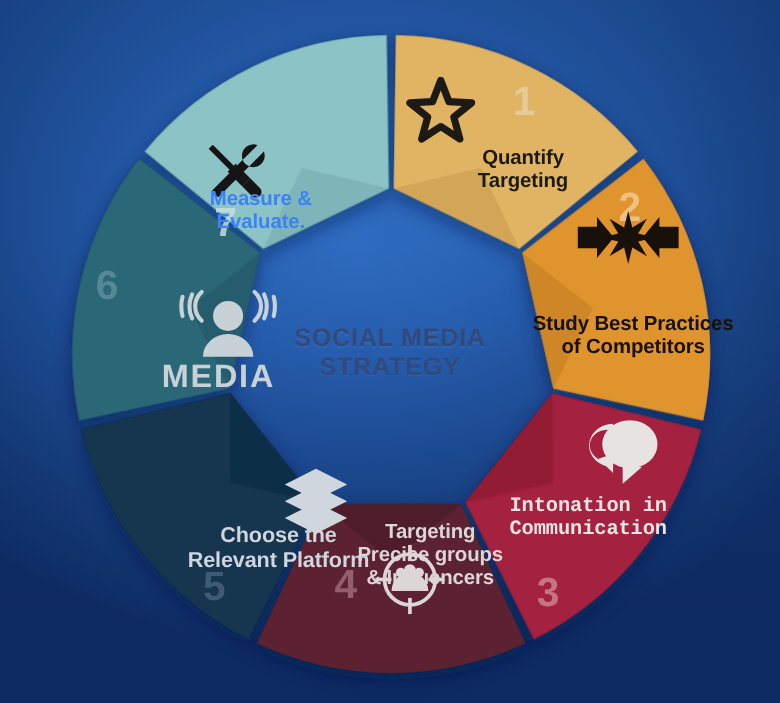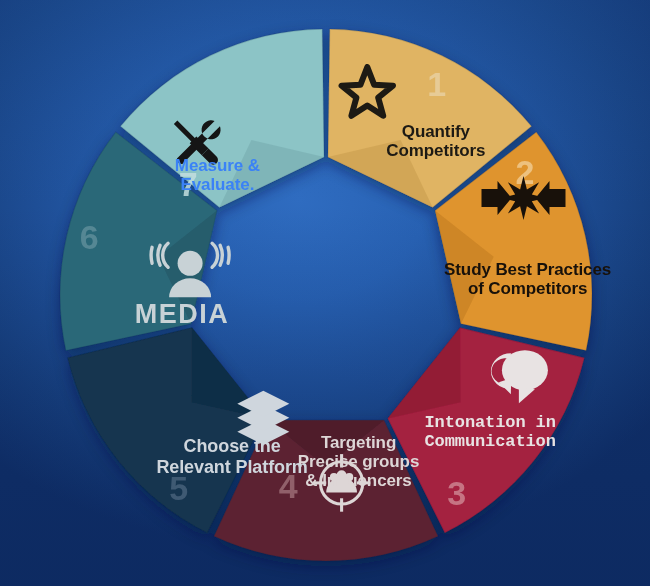--- a/index.html
+++ b/index.html
@@ -177,28 +177,32 @@
           <g transform="rotate(-45)">
             <path d="M -2.6 -32 L 2.6 -32 L 2.6 -6 L 5 -6 L 5 12 L -5 12 L -5 -6 L -2.6 -6 Z" fill="#151515"></path>
             <path d="M -5 12 L 5 12 L 5 24 a 5 5 0 0 1 -10 0 Z" fill="#151515"></path>
           </g>
         </g>
       </g>
   </svg>
 
   <div id="labels-layer">
       <div class="lbl" style="width: 160px; left: 355.864px; top: 140.783px; transform: translateY(-50%); font-size: 17px; color: rgb(29, 26, 20);">Quantify
-Competitors</div>
+Targeting</div>
       <div class="lbl" style="width: 195px; left: 430.13px; top: 279px; transform: translateY(-50%); font-size: 17px; color: rgb(24, 17, 10);">Study Best Practices
 of Competitors</div>
       <div class="lbl" style="width: 170px; left: 405.185px; top: 432px; transform: translateY(-50%); font-size: 17px; color: rgb(232, 227, 227); font-family: Liberation Mono, monospace;">Intonation in
 Communication</div>
       <div class="lbl" style="width: 160px; left: 278.543px; top: 461.739px; transform: translateY(-50%); font-size: 17px; color: rgb(221, 214, 214);">Targeting
 Precise groups
 &amp; Influencers</div>
       <div class="lbl" style="width: 190px; left: 137.1px; top: 456.432px; transform: translateY(-50%); font-size: 18px; color: rgb(207, 214, 221);">Choose the
 Relevant Platform</div>
       <div class="lbl" style="width: 150px; left: 107.028px; top: 313.754px; transform: translateY(-50%); font-size: 27px; color: rgb(200, 210, 214); letter-spacing: 1.5px; font-weight: 700;">MEDIA</div>
       <div class="lbl" style="width: 160px; left: 137.381px; top: 175.341px; transform: translateY(-50%); font-size: 17px; color: #3b82f6;">Measure &amp;
 Evaluate.</div>
     </div>
 
+  <div class="center-title">
+    <div>SOCIAL MEDIA</div>
+    <div>STRATEGY</div>
+  </div>
 </div>
 
 </body></html>

